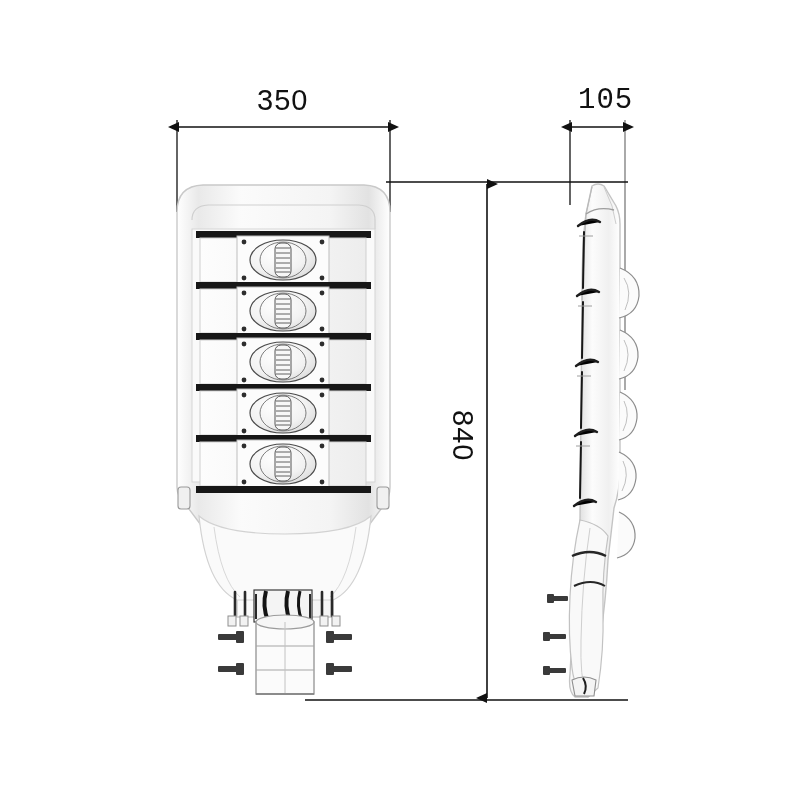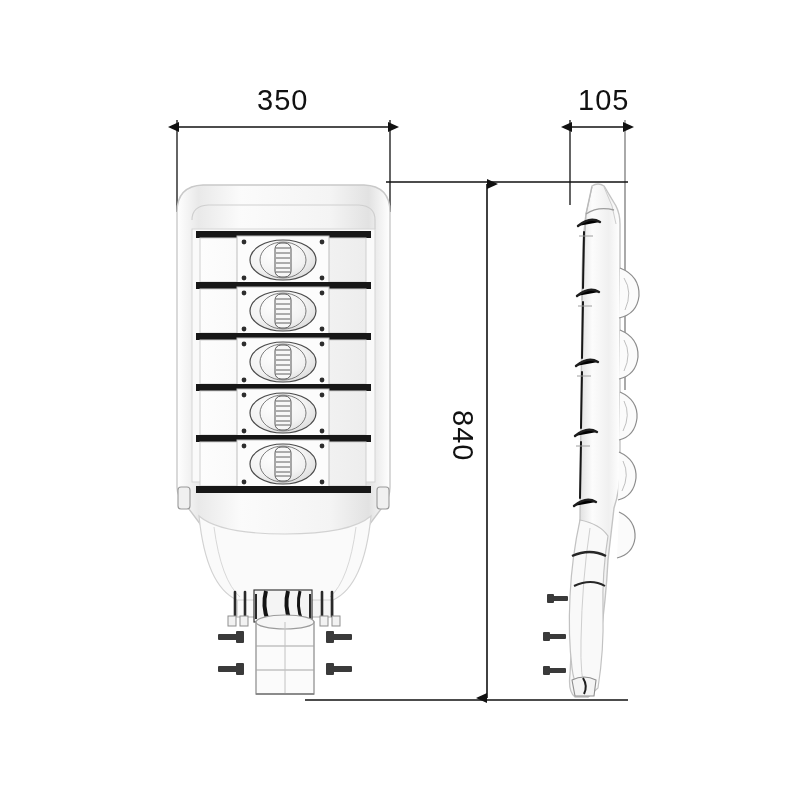--- a/index.html
+++ b/index.html
@@ -1,20 +1,20 @@
 <!DOCTYPE html>
 <html><head>
 <meta charset="utf-8">
 <style>
   html,body{margin:0;padding:0;background:#ffffff;}
   body{width:800px;height:800px;font-family:"Liberation Sans",sans-serif;overflow:hidden;position:relative;}
   #stage{position:absolute;inset:0;width:800px;height:800px;text-align:right;}
   .dimtext{position:absolute;font-family:"Liberation Sans",sans-serif;color:#111111;white-space:nowrap;}
   #t-width{left:257px;top:84px;font-size:29px;letter-spacing:1px;}
-  #t-depth{left:578px;top:84px;font-size:29px;letter-spacing:1px;}
+  #t-depth{left:578px;top:84px;font-size:29px;letter-spacing:1px;font-family:Liberation Mono, monospace;}
   #t-height{left:479px;top:410px;font-size:29px;letter-spacing:1px;transform:rotate(90deg);transform-origin:left top;}
   svg{position:absolute;left:0;top:0;}
 </style>
 </head>
 <body>
 
 <div id="stage">
 
   <svg width="800" height="800" viewBox="0 0 800 800">
     <defs>

